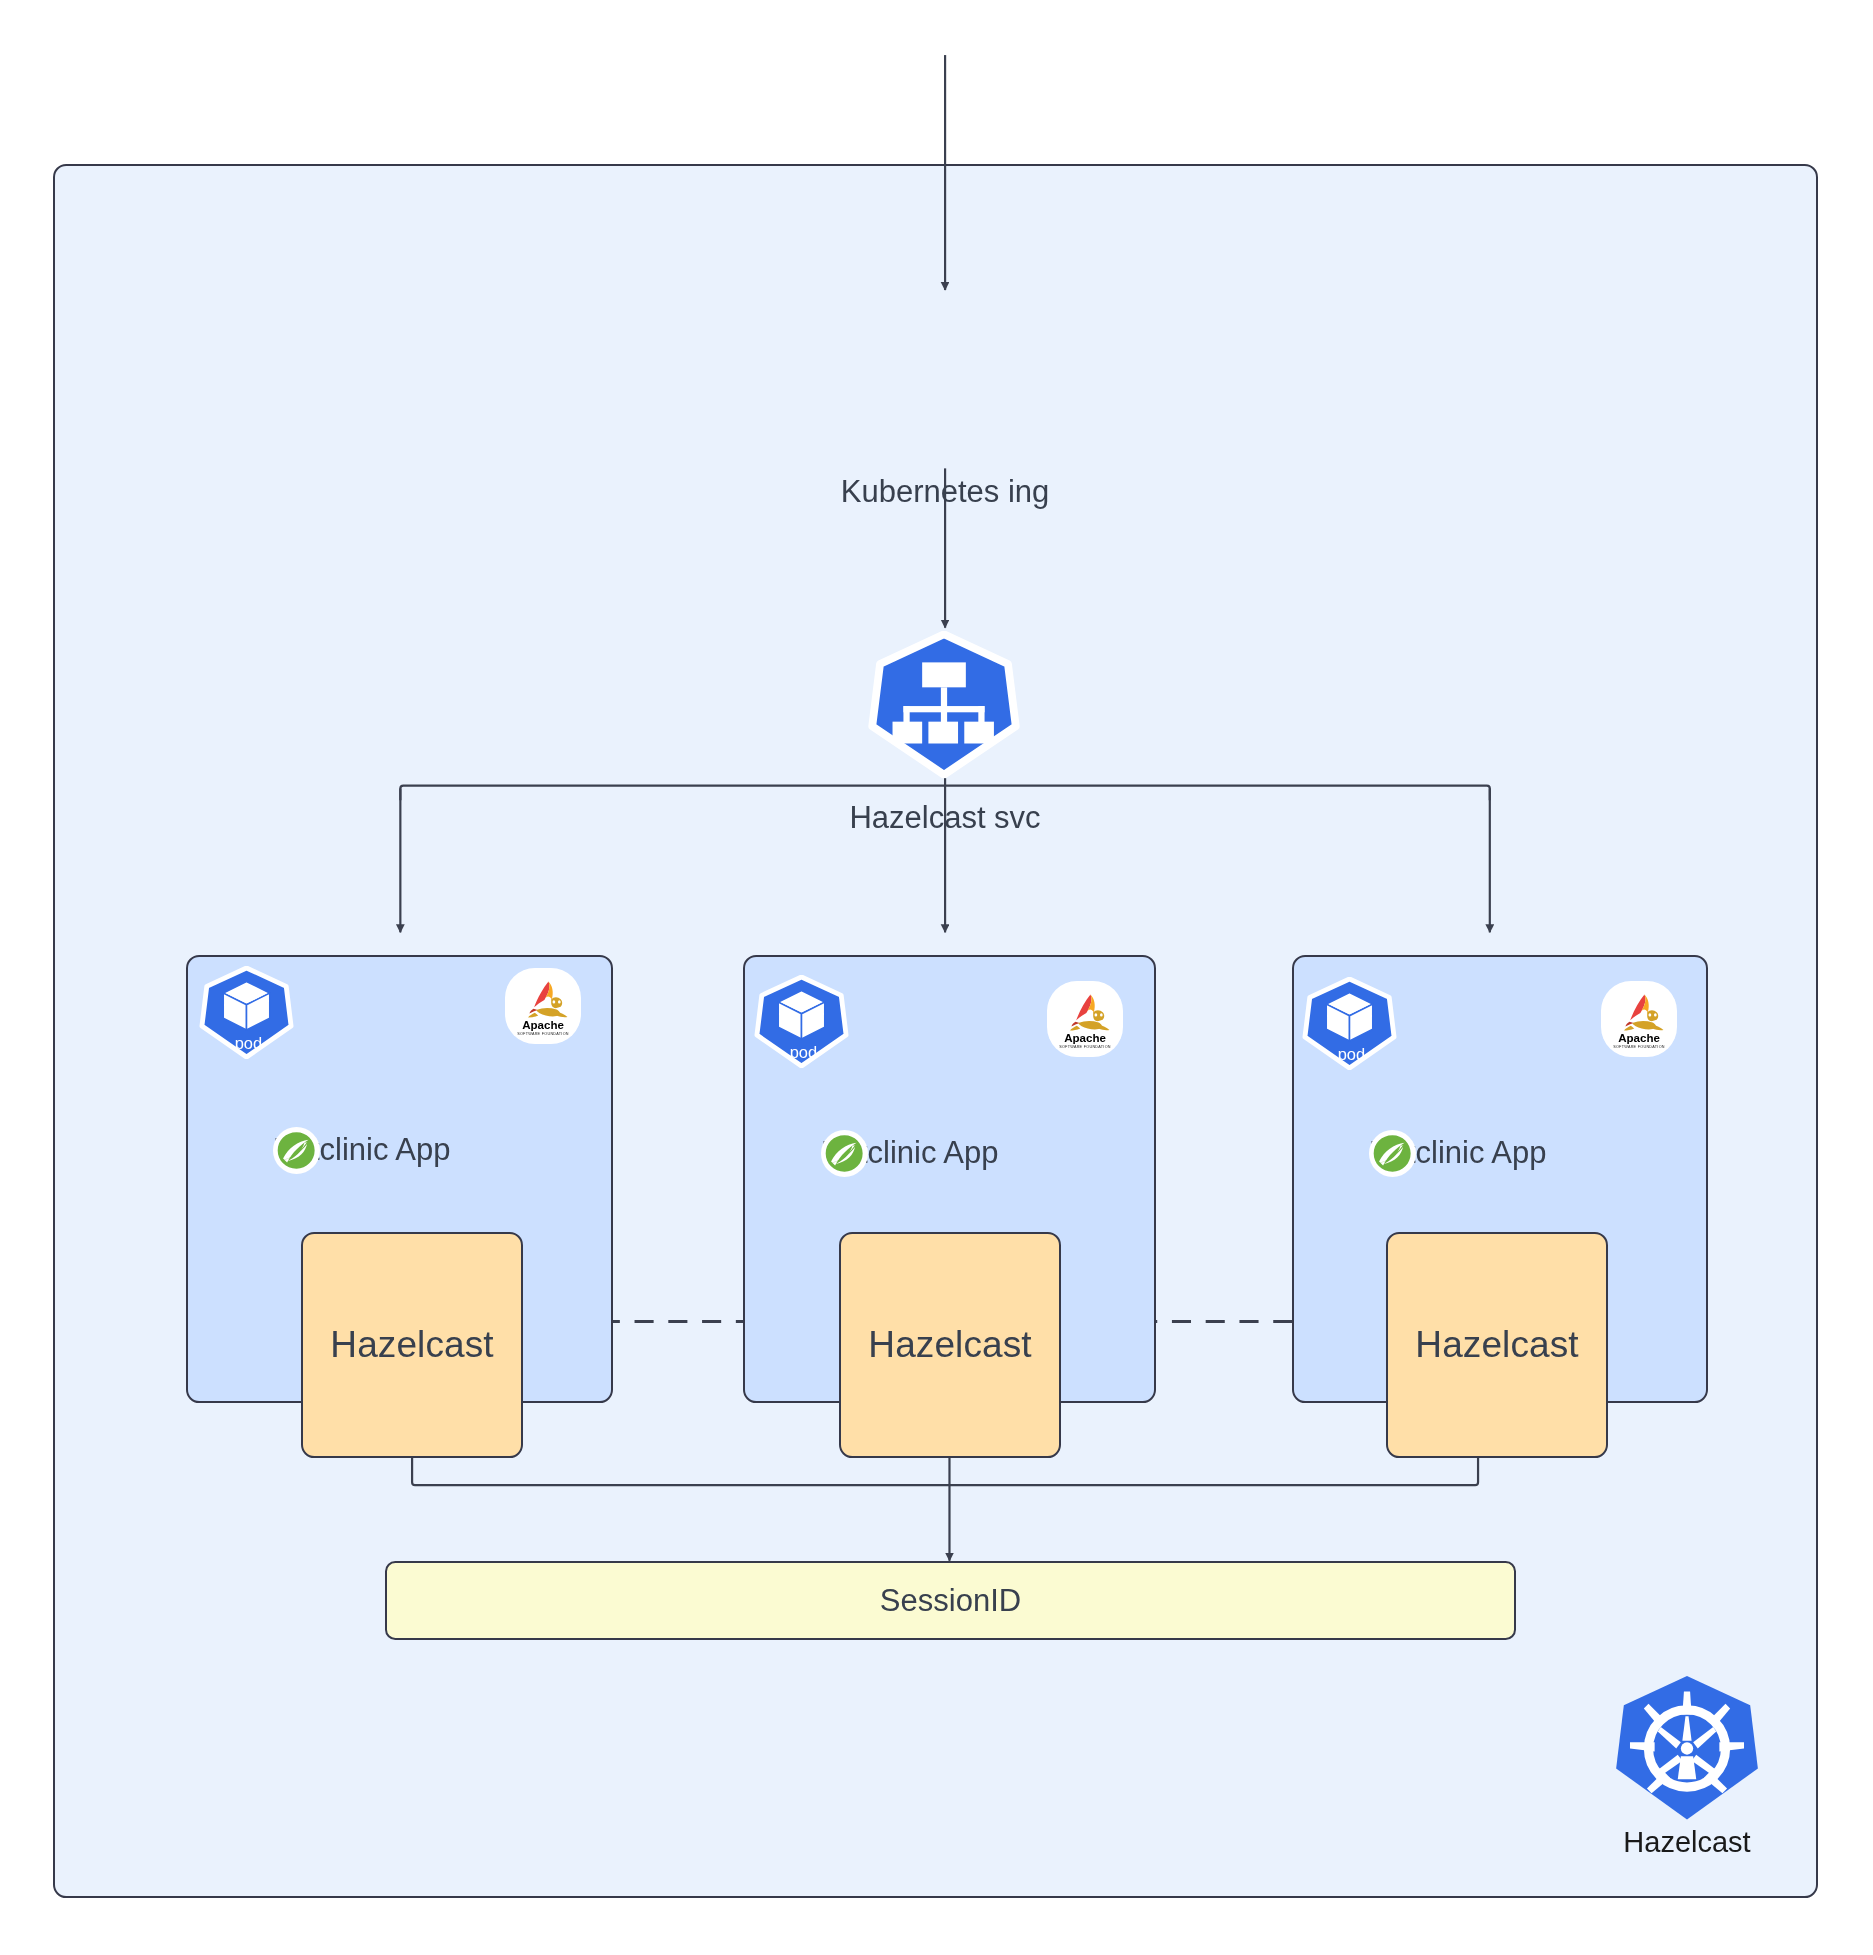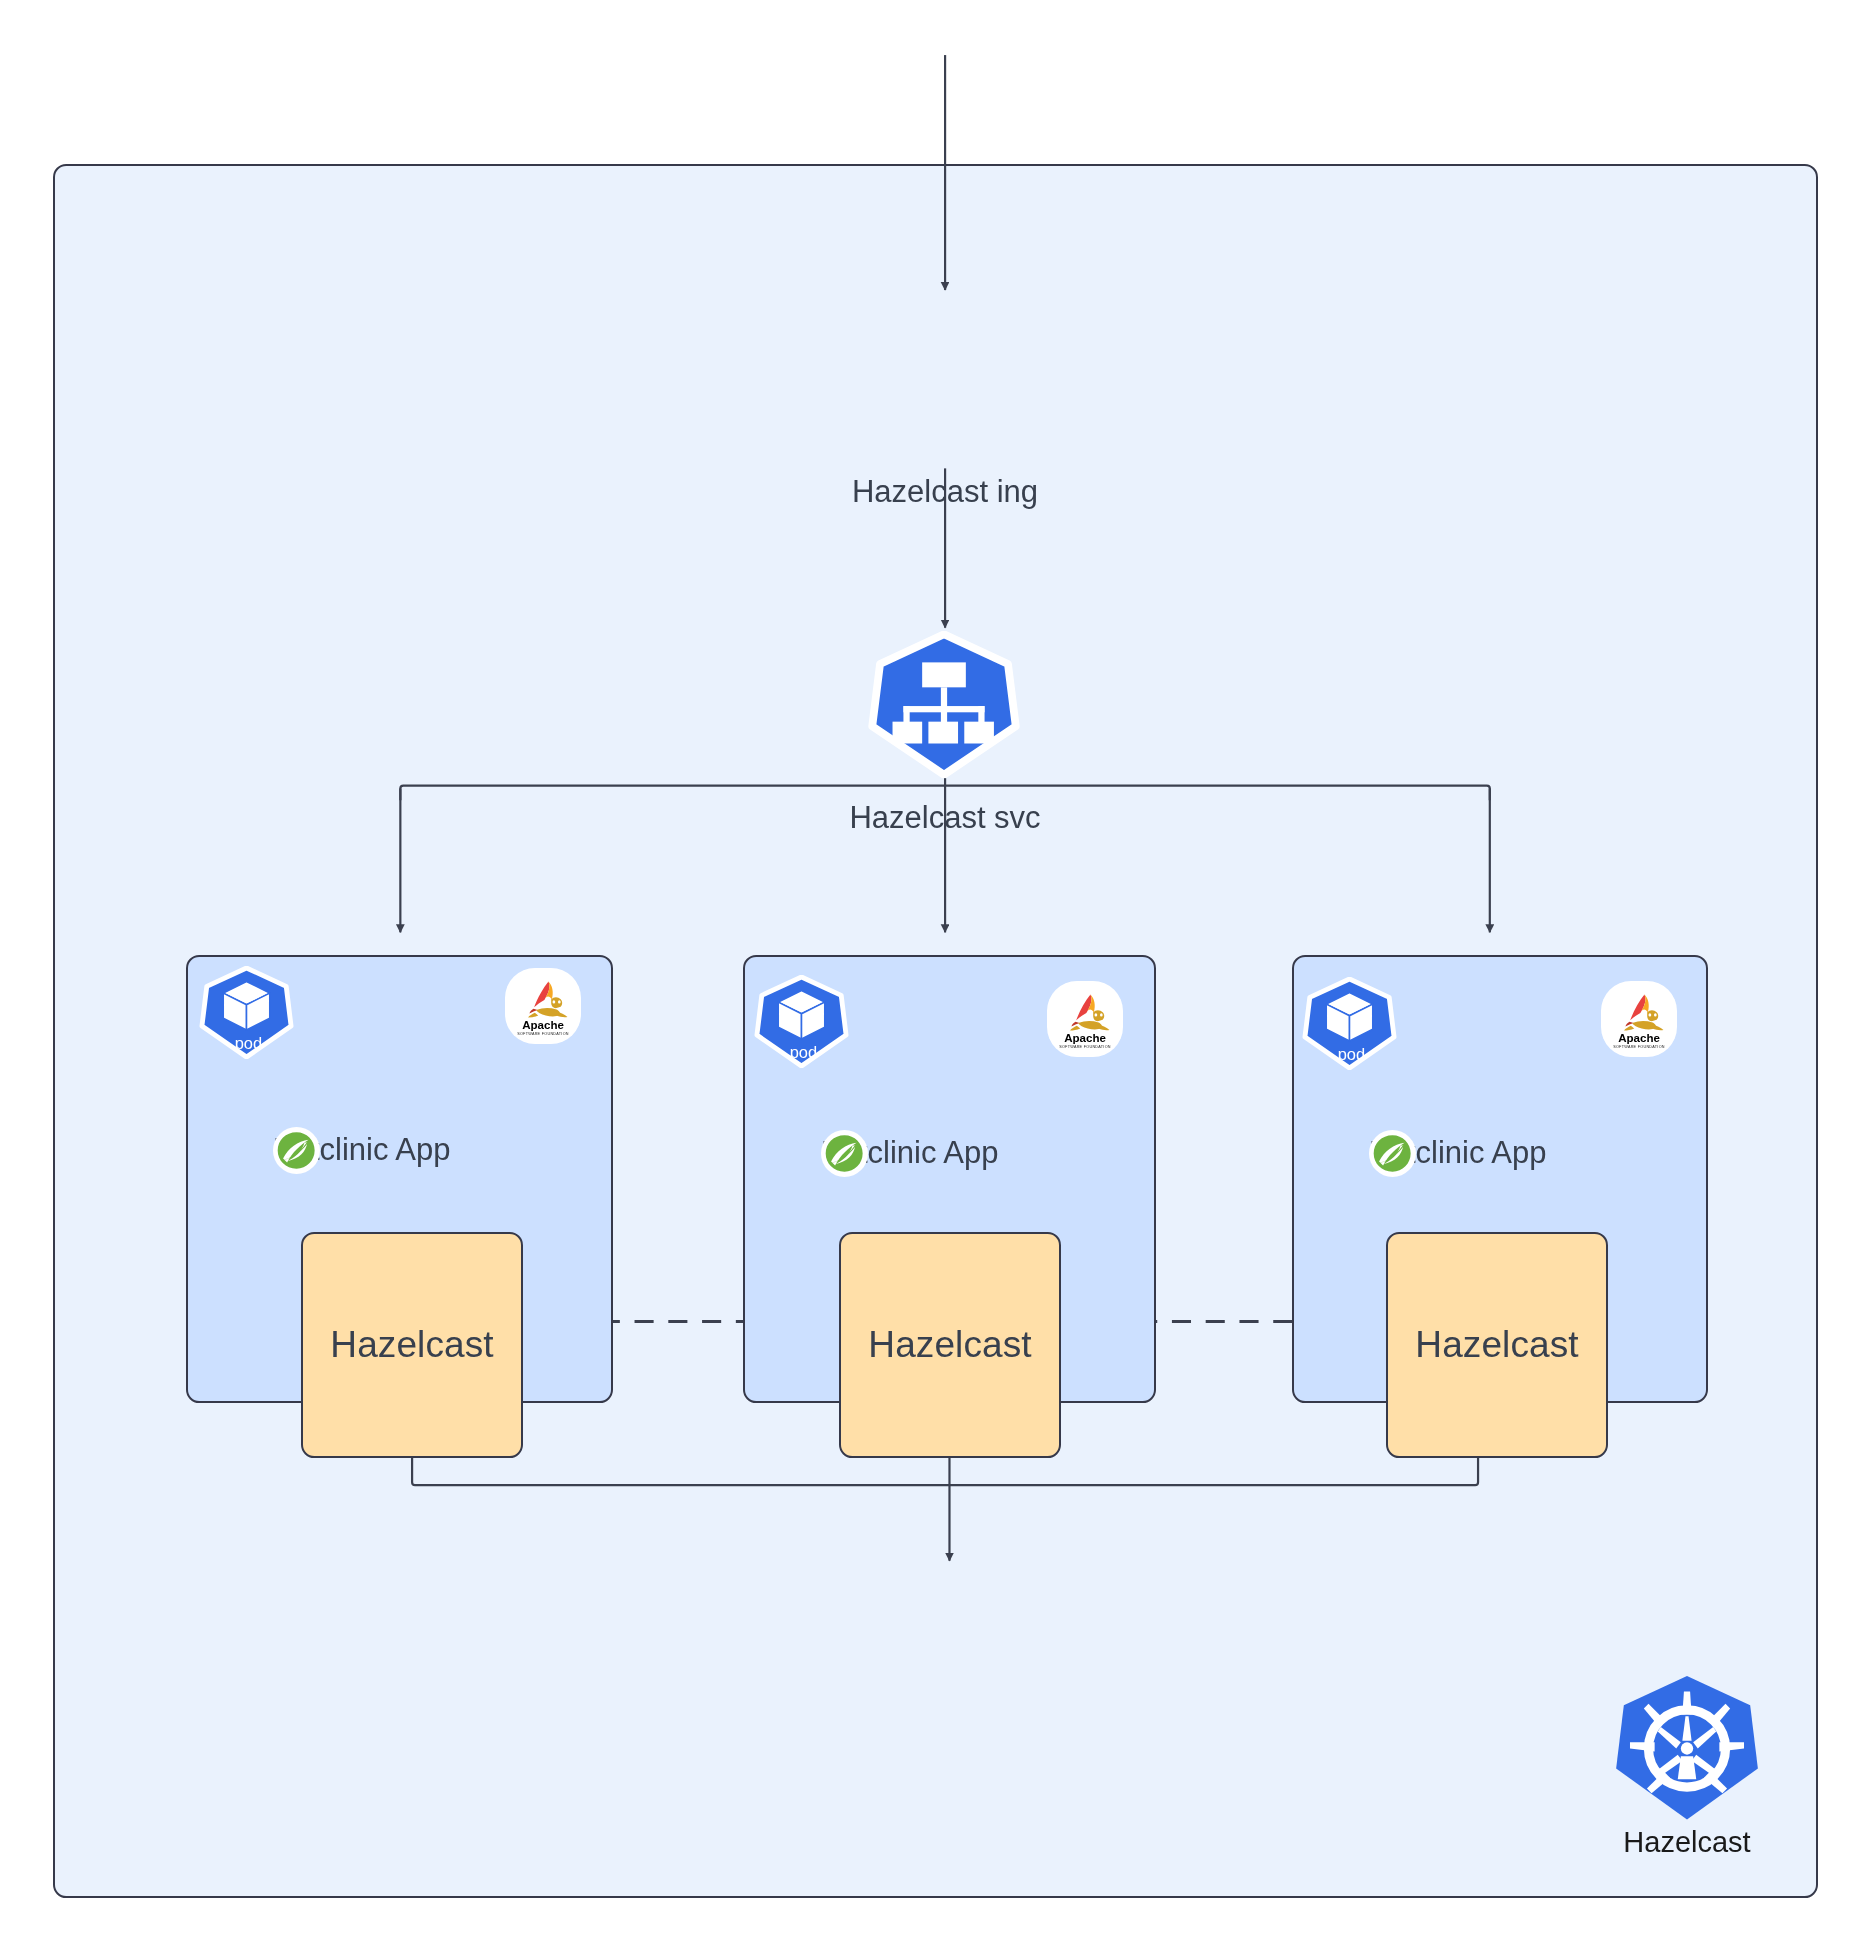--- a/index.html
+++ b/index.html
@@ -159,21 +159,21 @@
     <path d="M1287,1072 L1287,1270" stroke="#3B404F" stroke-width="3" fill="none" marker-end="url(#arrow)"></path>
     <path d="M2029,1074 L2029,1270" stroke="#3B404F" stroke-width="3" fill="none" marker-end="url(#arrow)"></path>
 
     <path d="M726,1800 L1128,1800" stroke="#3B404F" stroke-width="4" stroke-dasharray="26 20" fill="none" marker-start="url(#arrowS)" marker-end="url(#arrowS)"></path>
     <path d="M1458,1800 L1874,1800" stroke="#3B404F" stroke-width="4" stroke-dasharray="26 20" fill="none" marker-start="url(#arrowS)" marker-end="url(#arrowS)"></path>
 
     <path d="M561,1920 L561,2019 Q561,2023 565,2023 L2009,2023 Q2013,2023 2013,2019 L2013,1920" stroke="#3B404F" stroke-width="3" fill="none"></path>
     <path d="M1293,1920 L1293,2126" stroke="#3B404F" stroke-width="3" fill="none" marker-end="url(#arrow)"></path>
   </svg>
 
-  <div class="label center" style="left:945px; top:474px;">Hazelcast ing</div>
+  <div class="label center" style="left:945px; top:474px;">Kubernetes ing</div>
 
   <div class="k8sicon" style="left:866px; top:631px;">
     <svg width="156" height="147" viewBox="0 0 100 94" xmlns="http://www.w3.org/2000/svg">
       <polygon points="50,2 91,21 96,61 50,92 4,61 9,21" fill="#326CE5" stroke="#ffffff" stroke-width="5" stroke-linejoin="round"></polygon>
       <g fill="#ffffff">
         <rect x="36" y="20" width="28" height="16"></rect>
         <rect x="48" y="36" width="4" height="14"></rect>
         <rect x="24" y="48" width="52" height="4"></rect>
         <rect x="24" y="48" width="4" height="12"></rect>
         <rect x="48" y="48" width="4" height="12"></rect>
@@ -317,20 +317,21 @@
                  M48,20 C46,34 36,44 18,48 C30,42 40,34 44,20 z" fill="#6DB33F"></path>
         <path d="M12,44 C20,28 34,18 50,16 C38,24 26,34 18,50 z" fill="#ffffff"></path>
         <path d="M50,16 C40,32 28,42 12,46 C24,44 38,36 48,22 z" fill="#6DB33F"></path>
       </svg>
     </span>
     <span class="app-text">Petclinic App</span>
   </div>
 
   <div class="node hz h3">Hazelcast</div>
 
+  <div class="node session">SessionID</div>
 
   <div class="k8sicon" style="left:1609px; top:1673px;">
     <svg width="156" height="151" viewBox="0 0 100 98" xmlns="http://www.w3.org/2000/svg">
       <polygon points="50,2 91,21 96,62 50,95 4,62 9,21" fill="#326CE5"></polygon>
       <g fill="#ffffff">
         <circle cx="50" cy="49" r="4"></circle>
         <path d="M48,12 L52,12 L53,27 L47,27 z"></path>
         <path d="M22,23 L25,20 L36,31 L32,35 z"></path>
         <path d="M78,23 L75,20 L64,31 L68,35 z"></path>
         <path d="M13,45 L13,49 L29,51 L29,45 z"></path>

